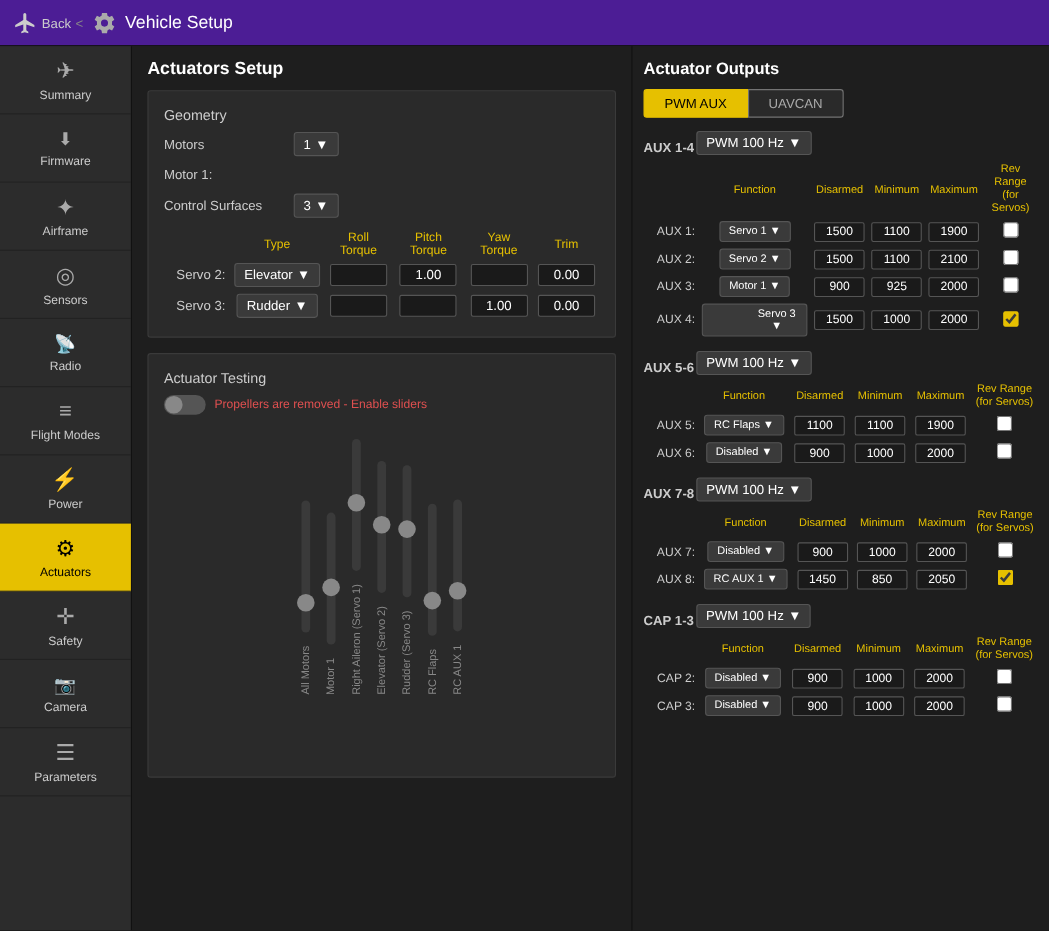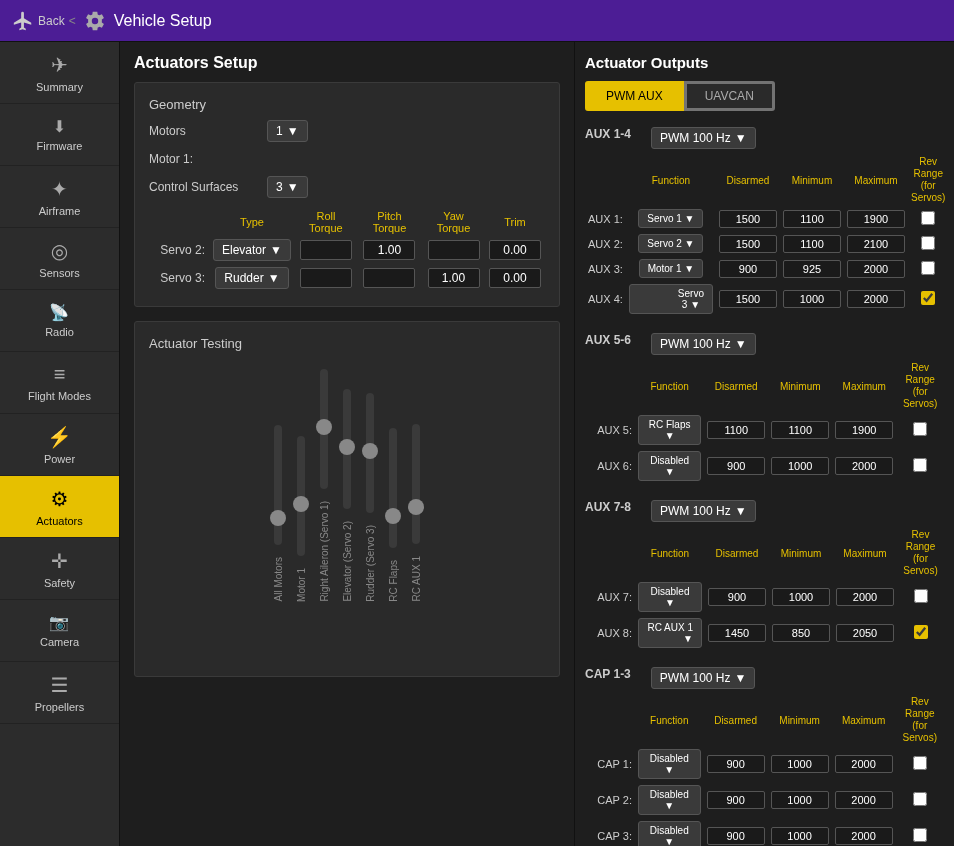--- a/index.html
+++ b/index.html
@@ -255,41 +255,40 @@
 
     .tab-bar {
       display: flex;
       gap: 0;
       margin-bottom: 12px;
     }
     .tab-btn {
       padding: 5px 18px;
       cursor: pointer;
       font-size: 12px;
-      border: 3px solid #737373;
+      border: 1px solid #737373;
       background: #2a2a2a;
       color: #aaa;
     }
     .tab-btn.active {
       background: #e6c000;
       color: #000;
       border-color: #e6c000;
     }
     .tab-btn:first-child { border-radius: 3px 0 0 3px; }
     .tab-btn:last-child { border-radius: 0 3px 3px 0; }
 
     .aux-group {
       margin-bottom: 10px;
     }
     .aux-group-header {
       display: flex;
-      align-items: flex-start;
-      gap: 20px;
+      align-items: flex-end;
+      gap: 2px;
       margin-bottom: 5px;
-      margin-top: 16px;
     }
     .aux-group-label {
       color: #ccc;
       font-size: 12px;
       font-weight: 600;
     }
 
     .outputs-table {
       width: 100%;
       border-collapse: collapse;
@@ -311,21 +310,21 @@
       text-align: right;
       color: #ccc;
       white-space: nowrap;
     }
 
     input.out-input {
       background: #1a1a1a;
       border: 1px solid #555;
       color: #fff;
       padding: 2px 2px;
-      width: 58px;
+      width: 46px;
       text-align: center;
       border-radius: 2px;
       font-size: 11px;
     }
 
     .checkbox-cell input[type=checkbox] {
       accent-color: #e6c000;
       width: 14px;
       height: 14px;
       cursor: pointer;
@@ -398,21 +397,21 @@
     <div class="sidebar-item">
       <span class="sidebar-icon">✛</span>
       <span class="sidebar-label">Safety</span>
     </div>
     <div class="sidebar-item">
       <span class="sidebar-icon" style="font-size:16px;">📷</span>
       <span class="sidebar-label">Camera</span>
     </div>
     <div class="sidebar-item">
       <span class="sidebar-icon">☰</span>
-      <span class="sidebar-label">Propellers</span>
+      <span class="sidebar-label">Parameters</span>
     </div>
 
   </div>
 
   <div class="main-content">
 
     <h2 class="section-title">Actuators Setup</h2>
 
     <div class="panel-box">
       <div class="subsection-title">Geometry</div>
@@ -494,20 +493,26 @@
               <input class="num-input" type="text" value="0.00" style="">
             </td>
           </tr>
         </tbody>
       </table>
     </div>
 
     <div class="panel-box">
       <div class="subsection-title">Actuator Testing</div>
 
+      <div class="testing-header">
+        <div class="toggle-switch">
+          <div class="toggle-knob"></div>
+        </div>
+        <span class="testing-warning">Propellers are removed - Enable sliders</span>
+      </div>
 
       <div class="sliders-container">
 
         <div class="slider-wrap">
           <div class="slider-track">
             <div class="slider-thumb" style="top: 85px;"></div>
           </div>
           <span class="slider-label">All Motors</span>
         </div>
 
@@ -731,48 +736,38 @@
             <th style="width:50px;"></th>
             <th style="color:#e6c000;">Function</th>
             <th style="color:#e6c000;">Disarmed</th>
             <th style="color:#e6c000;">Minimum</th>
             <th style="color:#e6c000;">Maximum</th>
             <th class="rev-header">Rev Range<br>(for Servos)</th>
           </tr>
         </thead>
         <tbody>
           <tr>
-            <td>CAP 1:</td>
+            <td>CAP 2:</td>
             <td>
               <button class="dropdown-btn" style="font-size:10px;">Disabled ▼</button>
             </td>
             <td><input class="out-input" type="text" value="900" style=""></td>
             <td><input class="out-input" type="text" value="1000" style=""></td>
             <td><input class="out-input" type="text" value="2000" style=""></td>
             <td class="checkbox-cell" style="text-align:center;"><input type="checkbox" style=""></td>
           </tr>
           <tr>
-            <td>CAP 2:</td>
+            <td>CAP 3:</td>
             <td>
               <button class="dropdown-btn" style="font-size:10px;">Disabled ▼</button>
             </td>
             <td><input class="out-input" type="text" value="900" style=""></td>
             <td><input class="out-input" type="text" value="1000" style=""></td>
             <td><input class="out-input" type="text" value="2000" style=""></td>
             <td class="checkbox-cell" style="text-align:center;"><input type="checkbox" style=""></td>
           </tr>
-          <tr>
-            <td>CAP 3:</td>
-            <td>
-              <button class="dropdown-btn" style="font-size:10px;">Disabled ▼</button>
-            </td>
-            <td><input class="out-input" type="text" value="900" style=""></td>
-            <td><input class="out-input" type="text" value="1000" style=""></td>
-            <td><input class="out-input" type="text" value="2000" style=""></td>
-            <td class="checkbox-cell" style="text-align:center;"><input type="checkbox" style=""></td>
-          </tr>
         </tbody>
       </table>
     </div>
 
   </div>
 
 </div>
 
 </body></html>

